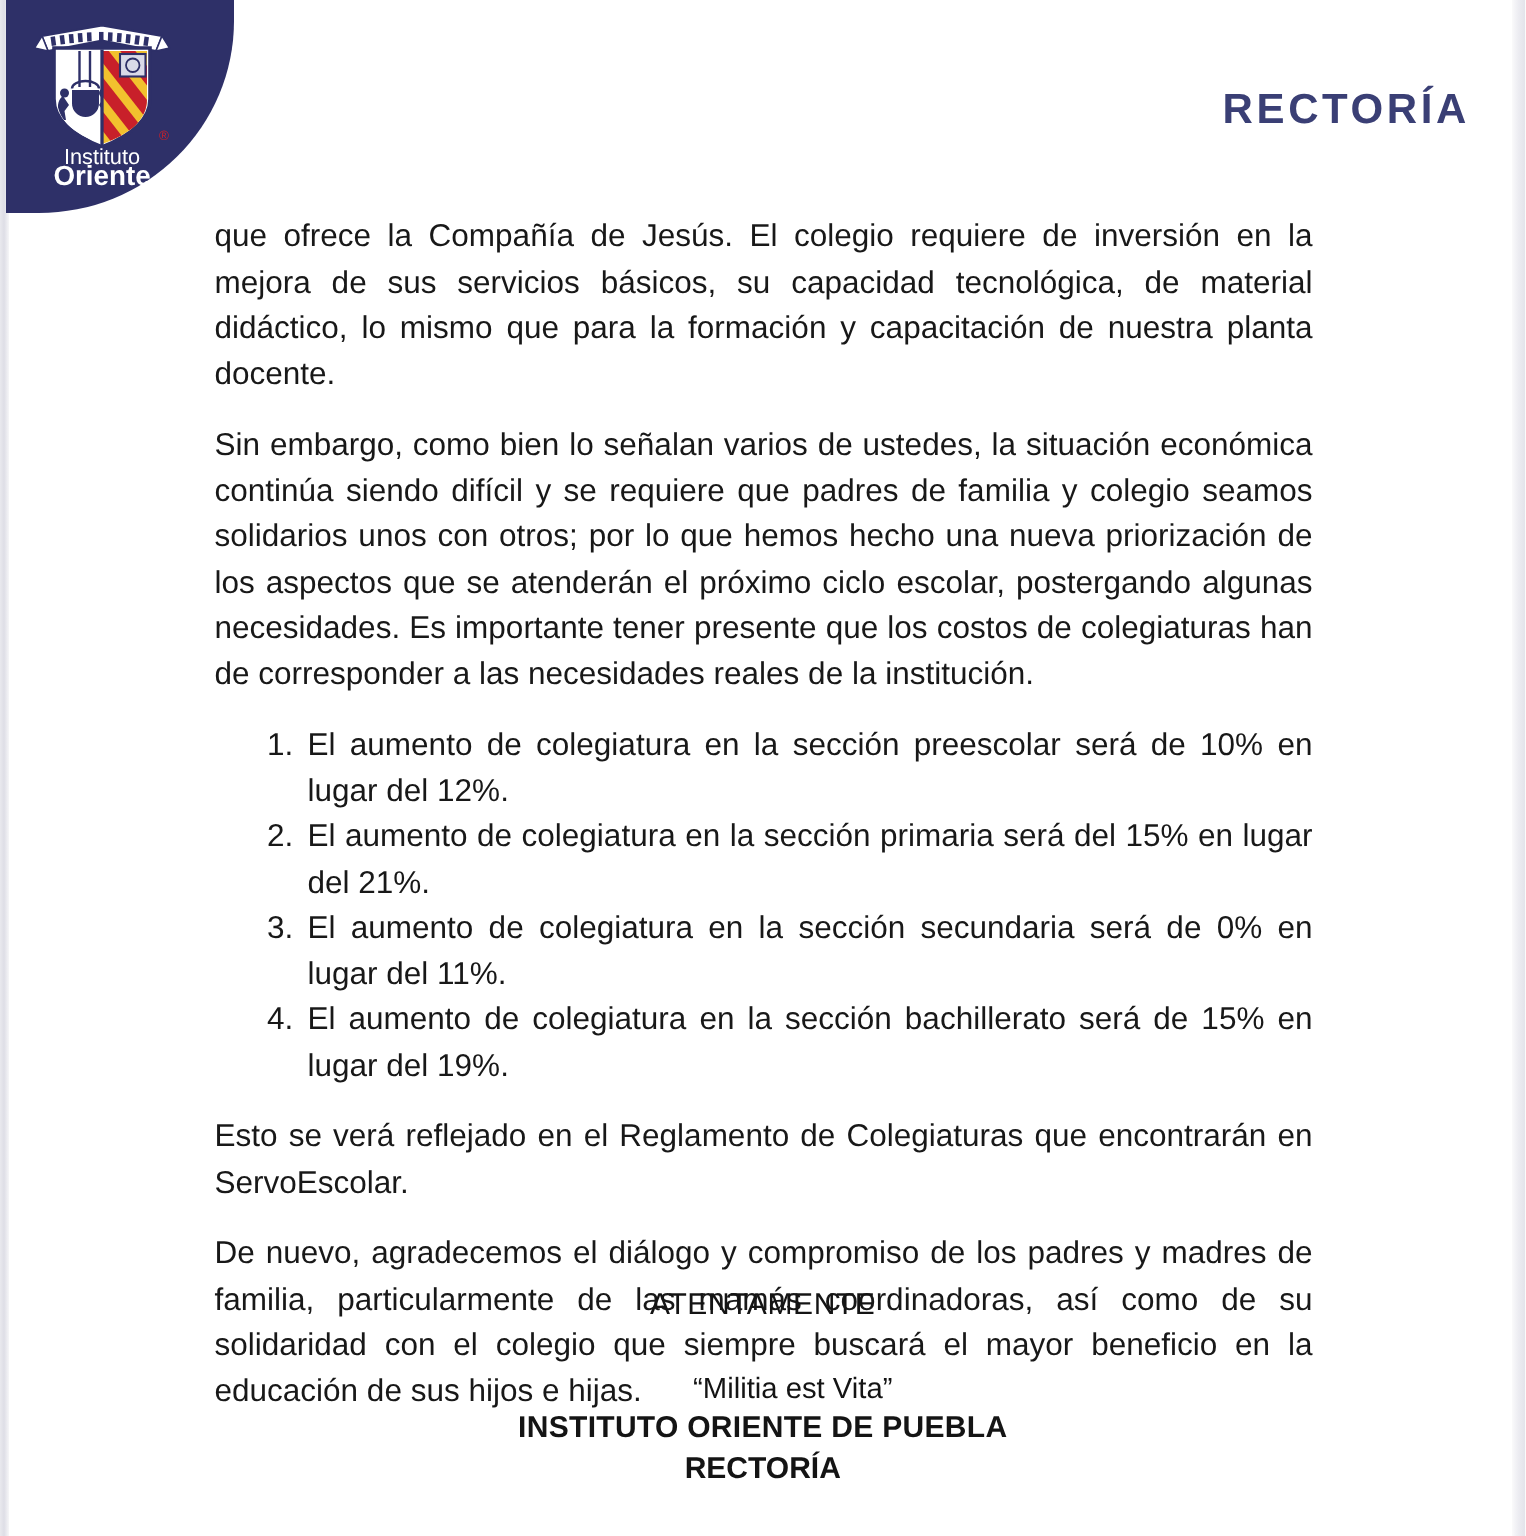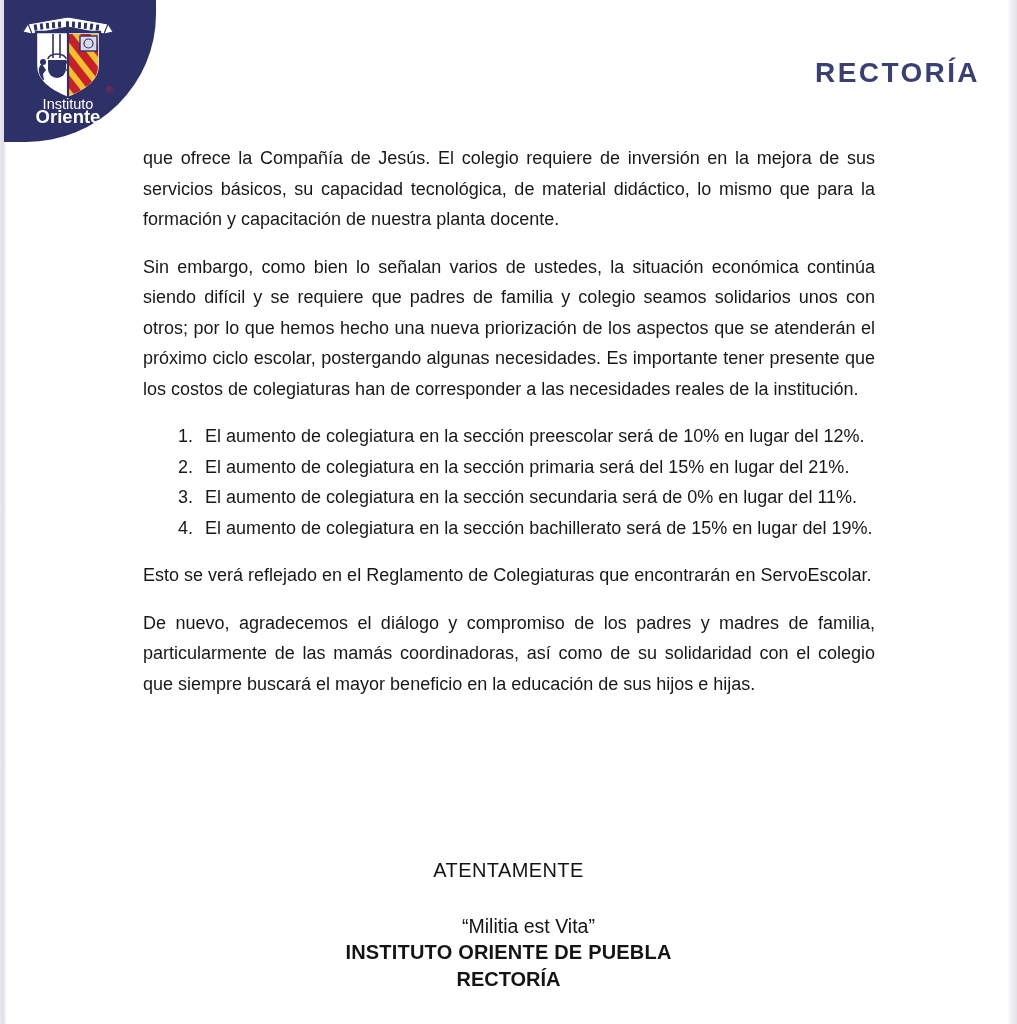--- a/index.html
+++ b/index.html
@@ -61,21 +61,21 @@
     font-family: "Liberation Sans", sans-serif;
   }
 
   
   .doc-body {
     position: absolute;
     left: 143px;
     top: 143px;
     width: 732px;
     color: #181818;
-    font-size: 18px;
+    font-size: 21px;
     line-height: 30.5px;
   }
   .para {
     text-align: justify;
     text-justify: inter-word;
     margin: 0 0 17px 0;
   }
   .para:last-child { margin-bottom: 0; }
 
   ol.items {

